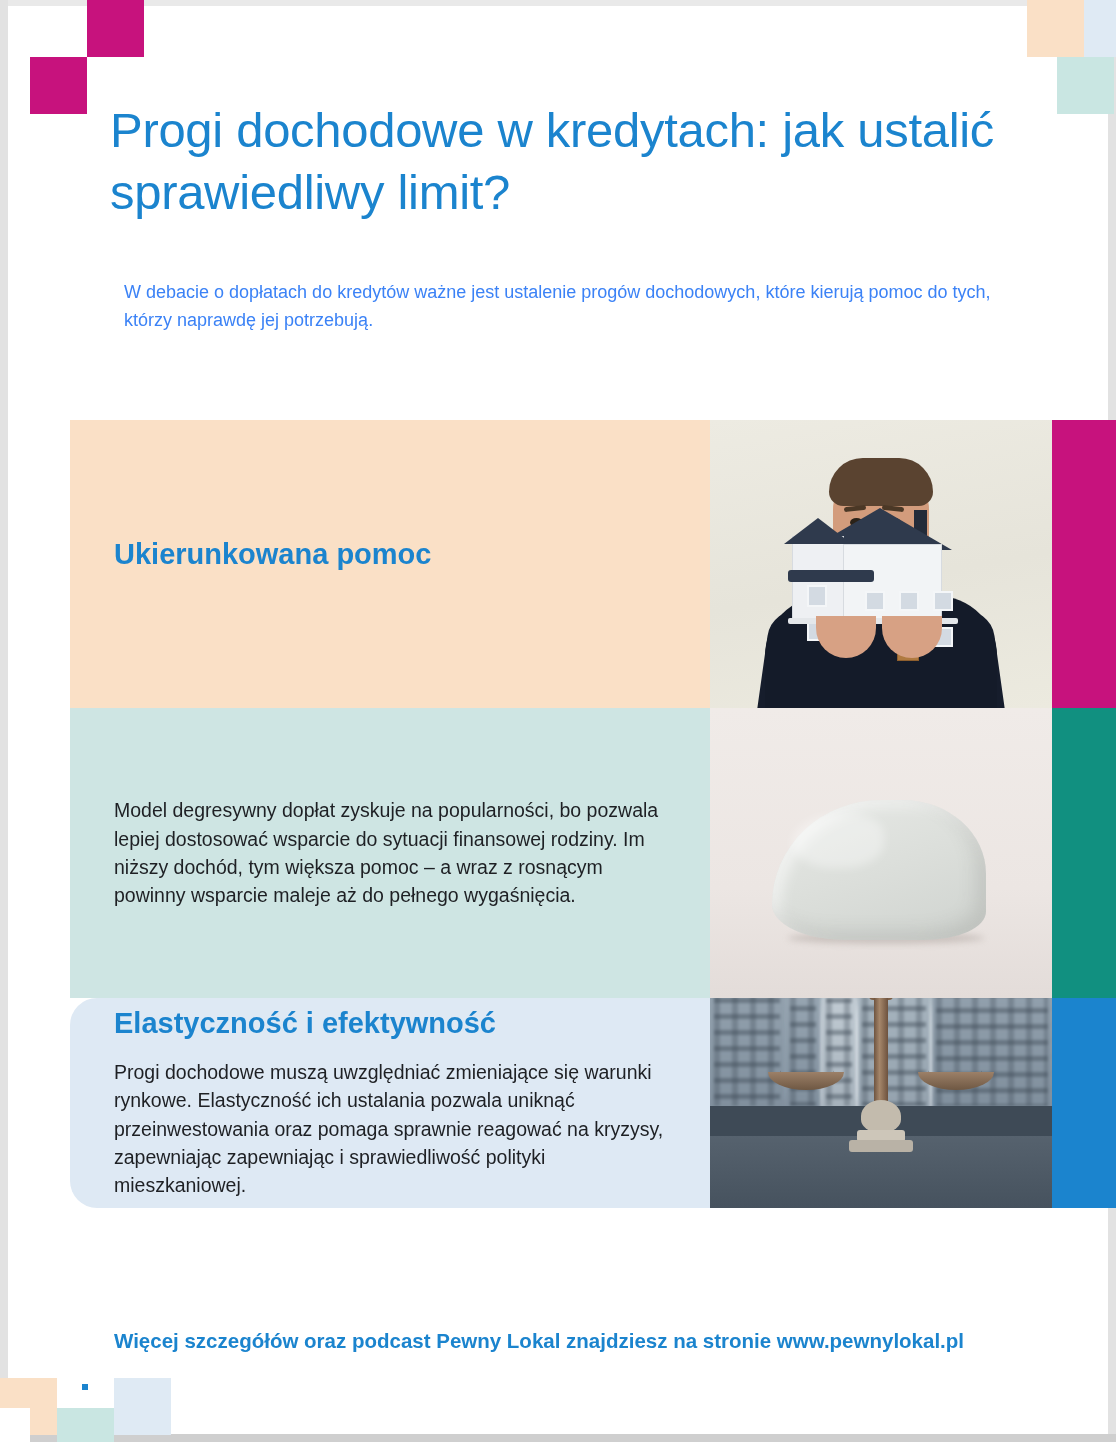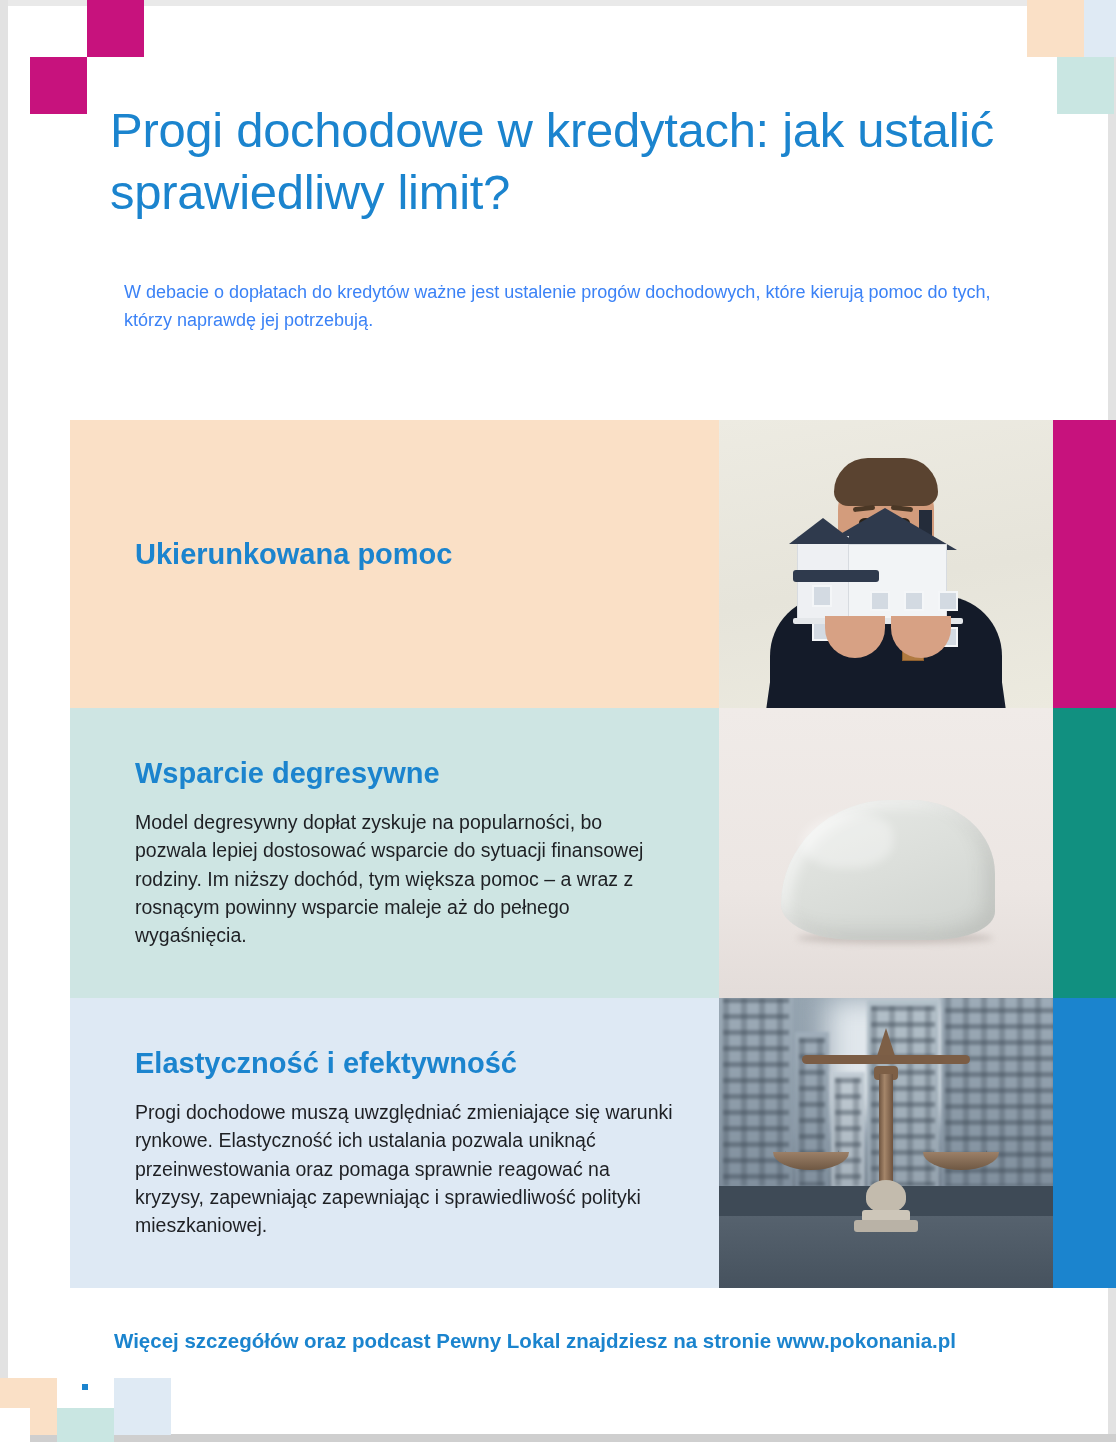--- a/index.html
+++ b/index.html
@@ -80,25 +80,24 @@
     left: 70px;
     top: 420px;
     width: 1046px;
   }
   .band {
     position: relative;
     display: flex;
     align-items: stretch;
     width: 1046px;
     box-sizing: border-box;
-    padding-left: 21px;
   }
   .band-1 { height: 288px; background: #fae0c6; }
   .band-2 { height: 290px; background: #cee5e3; }
-  .band-3 { height: 290px; background: #dee9f4; }
+  .band-3 { height: 210px; background: #dee9f4; border-radius: 27px; }
 
   .band-text {
     width: 640px;
     box-sizing: border-box;
     padding: 0 40px 0 44px;
     display: flex;
     flex-direction: column;
     justify-content: center;
   }
   .band-heading {
@@ -423,21 +422,20 @@
           </div>
           <div class="h-hand-l"></div>
           <div class="h-hand-r"></div>
         </div>
       </div>
       <div class="band-accent accent-magenta"></div>
     </div>
 
     <div class="band band-2">
       <div class="band-text">
-        <h2 class="band-heading">Wsparcie degresywne</h2>
         <p class="band-body">Model degresywny dopłat zyskuje na popularności, bo pozwala lepiej dostosować wsparcie do sytuacji finansowej rodziny. Im niższy dochód, tym większa pomoc – a wraz z rosnącym powinny wsparcie maleje aż do pełnego wygaśnięcia.</p>
       </div>
       <div class="band-media">
         <div class="img-stone">
           <div class="stone-shadow"></div>
           <div class="stone">
             <div class="stone-hi"></div>
           </div>
         </div>
       </div>
@@ -474,16 +472,16 @@
             <div class="sc-base"></div>
           </div>
         </div>
       </div>
       <div class="band-accent accent-blue"></div>
     </div>
 
   </div>
 
   <div class="footer">
-    <p class="footer-text">Więcej szczegółów oraz podcast Pewny Lokal znajdziesz na stronie www.pokonania.pl</p>
+    <p class="footer-text">Więcej szczegółów oraz podcast Pewny Lokal znajdziesz na stronie www.pewnylokal.pl</p>
   </div>
 
 </div>
 
 </body></html>

